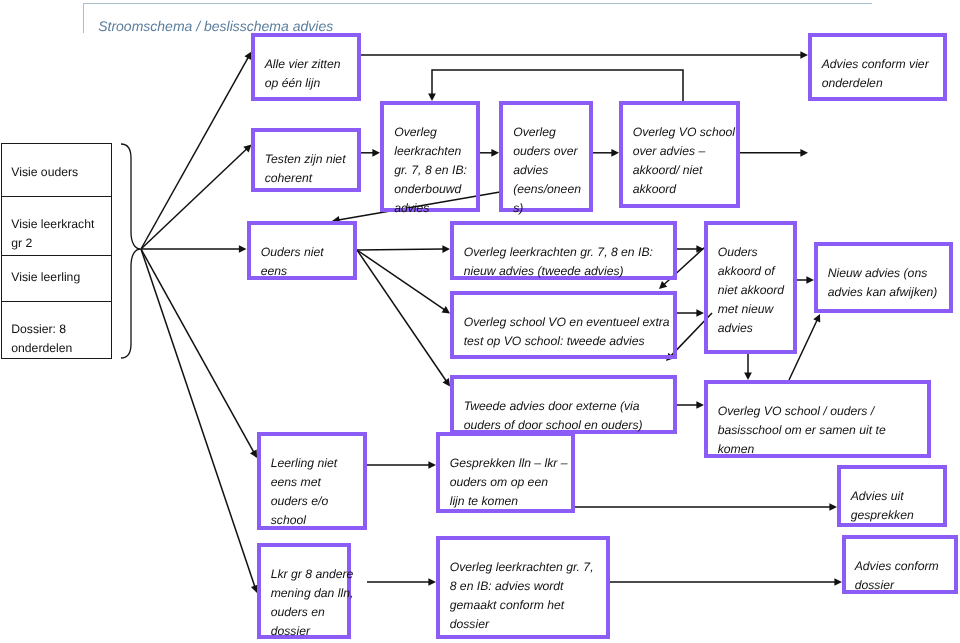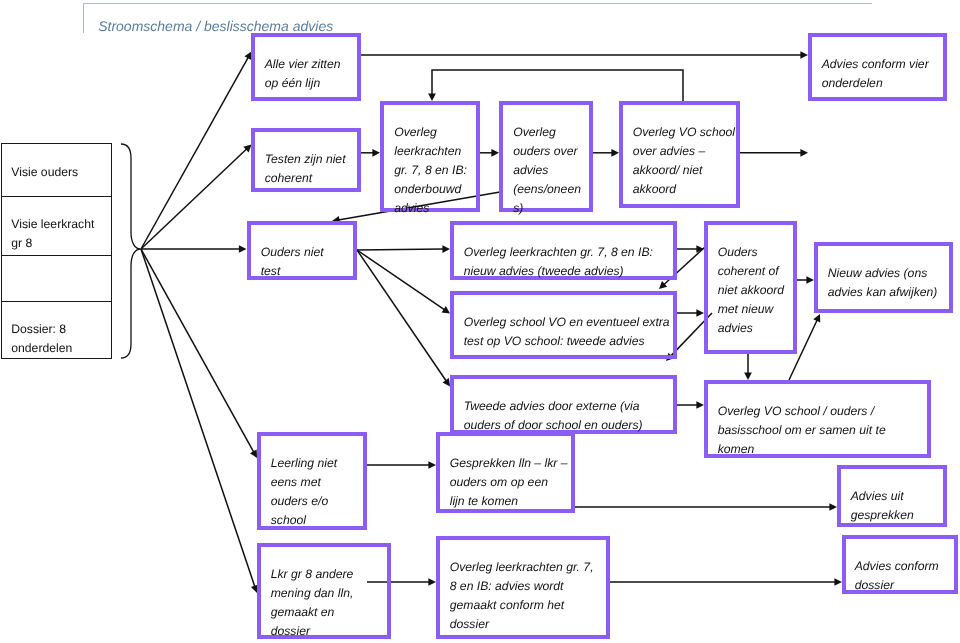--- a/index.html
+++ b/index.html
@@ -92,24 +92,29 @@
   <div id="inputs">
     <div class="icell" style="top:0px;height:53px">
       <div class="tx" style="top:18.90px;left:9.7px">
         <span class="ln">Visie ouders</span>
       </div>
     </div>
     <div class="idiv" style="top:51.5px"></div>
     <div class="icell" style="top:53px;height:59px">
       <div class="tx" style="top:18.40px;left:9.7px">
         <span class="ln">Visie leerkracht</span>
-        <span class="ln">gr 8</span>
+        <span class="ln">gr 2</span>
       </div>
     </div>
     <div class="idiv" style="top:110.5px"></div>
+    <div class="icell" style="top:112px;height:46px">
+      <div class="tx" style="top:12.40px;left:9.7px">
+        <span class="ln">Visie leerling</span>
+      </div>
+    </div>
     <div class="idiv" style="top:156.5px"></div>
     <div class="icell" style="top:158px;height:57px">
       <div class="tx" style="top:18.40px;left:9.7px">
         <span class="ln">Dossier: 8</span>
         <span class="ln">onderdelen</span>
       </div>
     </div>
   </div>
 
   <div class="node" style="left:251px;top:33px;width:110px;height:68px">
@@ -152,21 +157,21 @@
   </div>
   <div class="node" style="left:808px;top:33px;width:139px;height:68px">
     <div class="tx" style="top:18.10px;left:9.7px">
       <span class="ln">Advies conform vier</span>
       <span class="ln">onderdelen</span>
     </div>
   </div>
   <div class="node" style="left:247px;top:221px;width:110px;height:59px">
     <div class="tx" style="top:18.10px;left:9.7px">
       <span class="ln">Ouders niet</span>
-      <span class="ln">test</span>
+      <span class="ln">eens</span>
     </div>
   </div>
   <div class="node" style="left:450px;top:221.4px;width:227px;height:58.3px">
     <div class="tx" style="top:18.10px;left:9.7px">
       <span class="ln">Overleg leerkrachten gr. 7, 8 en IB:</span>
       <span class="ln">nieuw advies (tweede advies)</span>
     </div>
   </div>
   <div class="node" style="left:450px;top:290.7px;width:227px;height:67.9px">
     <div class="tx" style="top:18.10px;left:9.7px">
@@ -176,21 +181,21 @@
   </div>
   <div class="node" style="left:450px;top:375px;width:227px;height:58.6px">
     <div class="tx" style="top:18.10px;left:9.7px">
       <span class="ln">Tweede advies door externe (via</span>
       <span class="ln">ouders of door school en ouders)</span>
     </div>
   </div>
   <div class="node" style="left:704px;top:221px;width:93px;height:133px">
     <div class="tx" style="top:18.10px;left:9.7px">
       <span class="ln">Ouders</span>
-      <span class="ln">coherent of</span>
+      <span class="ln">akkoord of</span>
       <span class="ln">niet akkoord</span>
       <span class="ln">met nieuw</span>
       <span class="ln">advies</span>
     </div>
   </div>
   <div class="node" style="left:814px;top:242px;width:139px;height:71px">
     <div class="tx" style="top:18.10px;left:9.7px">
       <span class="ln">Nieuw advies (ons</span>
       <span class="ln">advies kan afwijken)</span>
     </div>
@@ -210,25 +215,25 @@
       <span class="ln">school</span>
     </div>
   </div>
   <div class="node" style="left:436px;top:432px;width:139px;height:81px">
     <div class="tx" style="top:18.10px;left:9.7px">
       <span class="ln">Gesprekken lln – lkr –</span>
       <span class="ln">ouders om op een</span>
       <span class="ln">lijn te komen</span>
     </div>
   </div>
-  <div class="node" style="left:257px;top:543px;width:134px;height:96px">
+  <div class="node" style="left:257px;top:543px;width:94px;height:96px">
     <div class="tx" style="top:18.10px;left:9.7px">
       <span class="ln">Lkr gr 8 andere</span>
       <span class="ln">mening dan lln,</span>
-      <span class="ln">gemaakt en</span>
+      <span class="ln">ouders en</span>
       <span class="ln">dossier</span>
     </div>
   </div>
   <div class="node" style="left:436px;top:536px;width:174px;height:103px">
     <div class="tx" style="top:18.10px;left:9.7px">
       <span class="ln">Overleg leerkrachten gr. 7,</span>
       <span class="ln">8 en IB: advies wordt</span>
       <span class="ln">gemaakt conform het</span>
       <span class="ln">dossier</span>
     </div>

